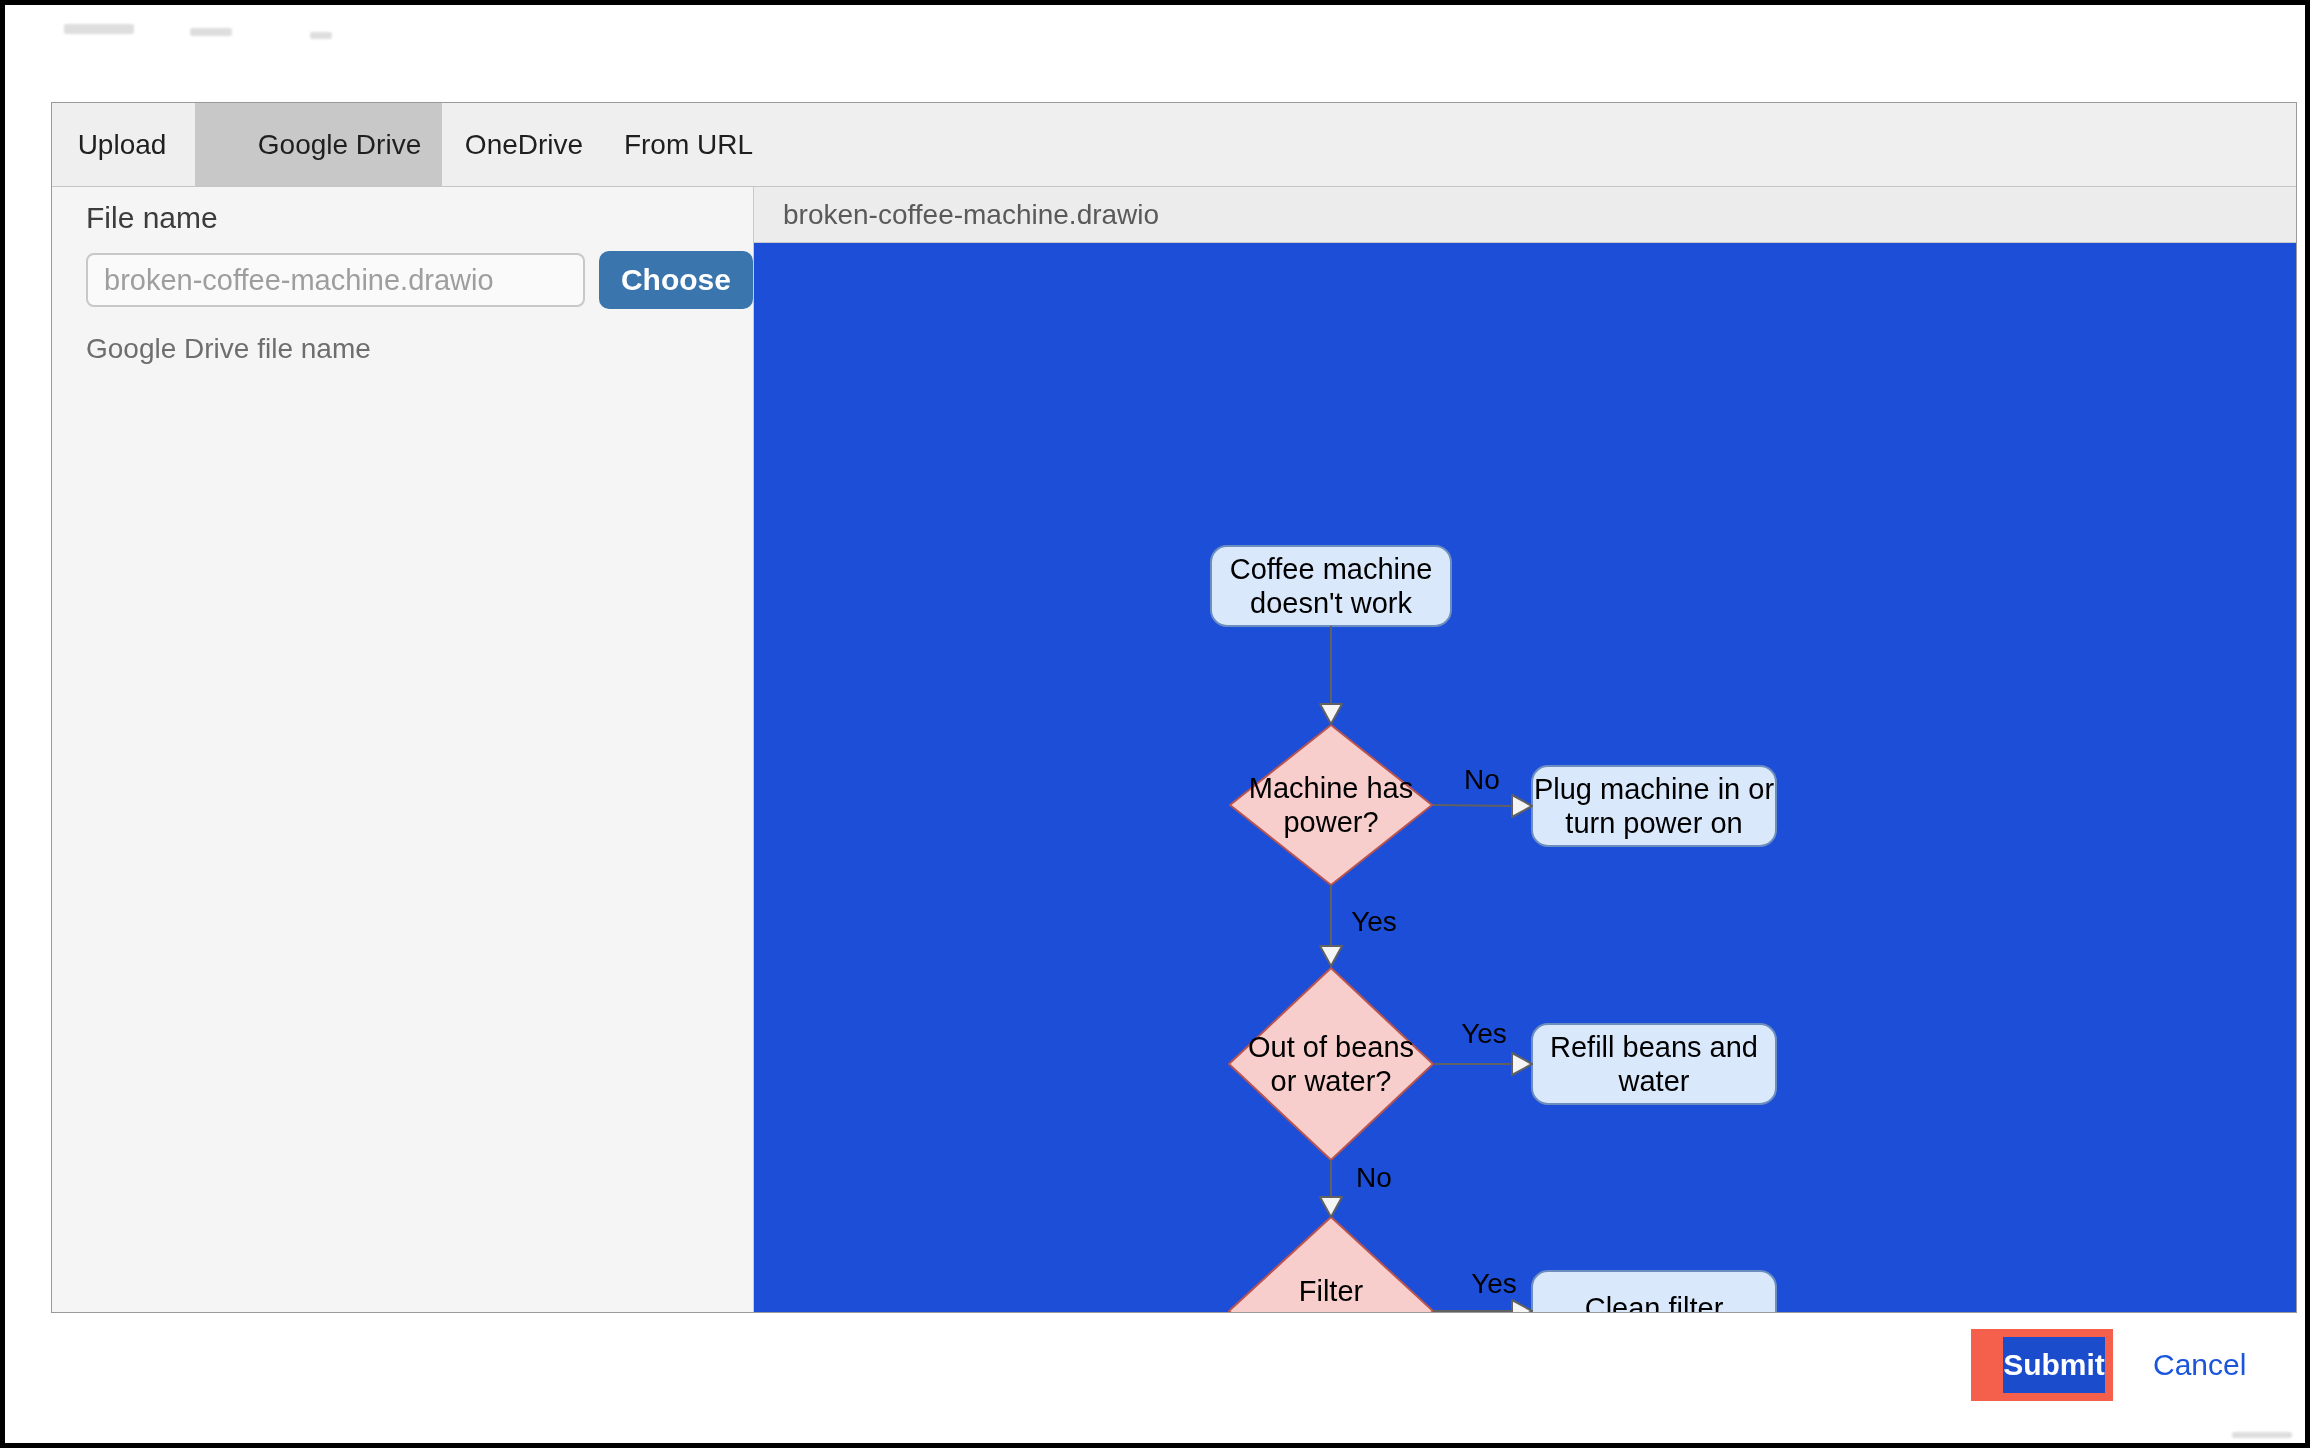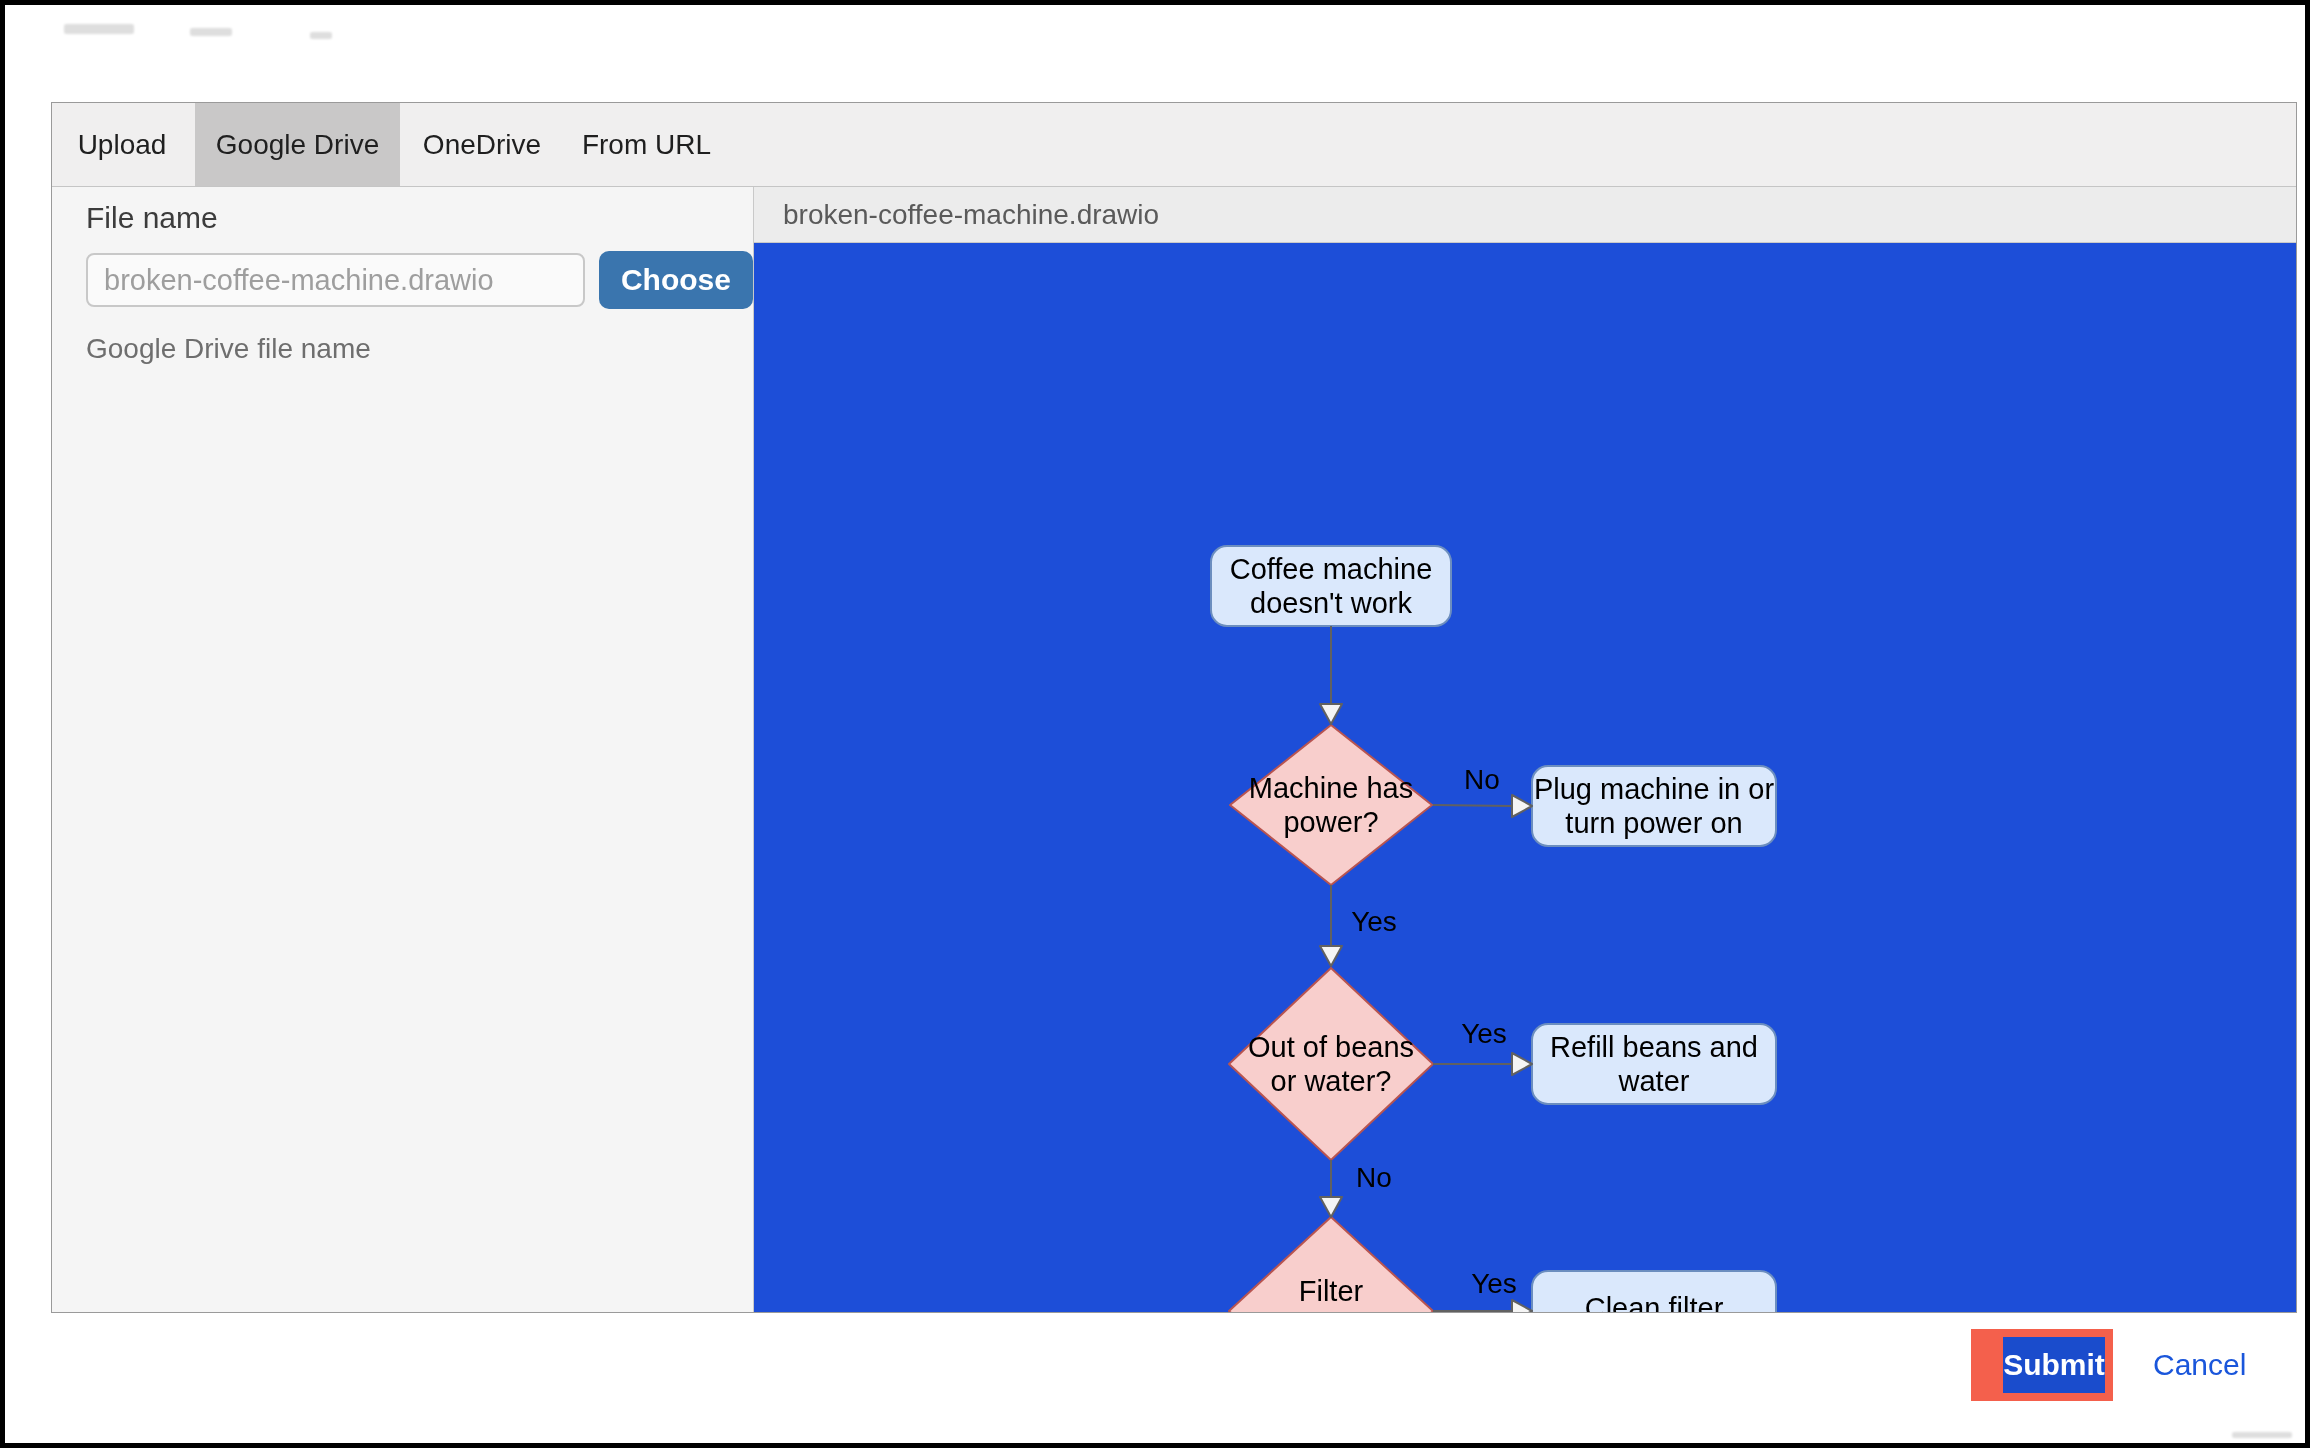--- a/index.html
+++ b/index.html
@@ -18,21 +18,21 @@
   }
   .tabbar{
     height:84px;flex:0 0 84px;background:#f0efef;border-bottom:1px solid #c5c5c5;
     display:flex;align-items:stretch;gap:3px;box-sizing:border-box;
   }
   .tab{
     display:flex;align-items:center;justify-content:center;
     font-size:28px;color:#1f1f1f;cursor:pointer;white-space:nowrap;
   }
   .tab-upload{width:140px;}
-  .tab-gdrive{width:205px;}
+  .tab-gdrive{width:205px;padding-left:42px;}
   .tab-onedrive{width:158px;}
   .tab-fromurl{width:165px;}
   .tab.selected{background:#c9c8c8;}
 
   .dialog-body{flex:1;display:flex;min-height:0;}
 
   
   .left-panel{
     width:702px;flex:0 0 702px;border-right:1px solid #c9c9c9;box-sizing:border-box;
     background:#f5f5f5;padding:14px 0 0 34px;

